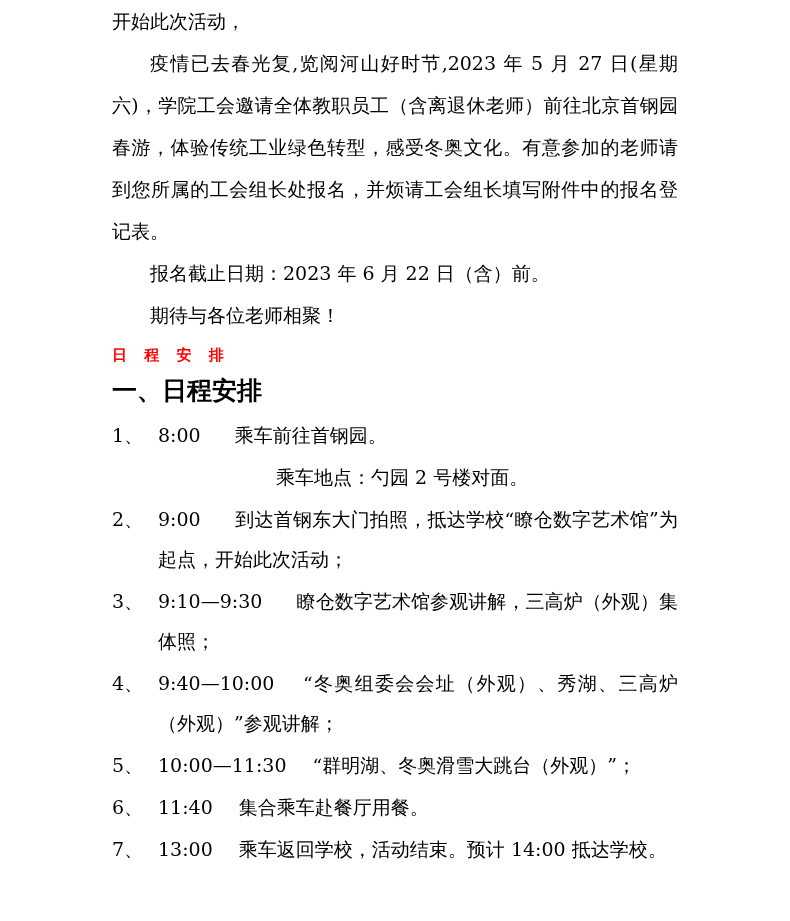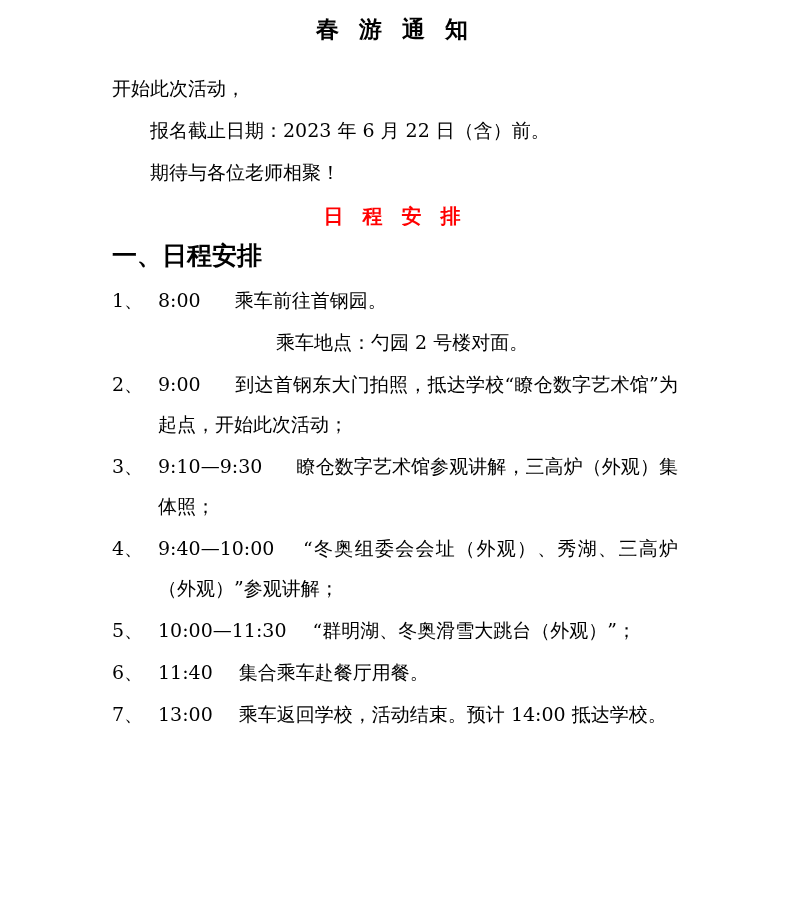--- a/index.html
+++ b/index.html
@@ -33,23 +33,23 @@
   .para {
     font-size: 19px;
     line-height: 42px;
     text-align: justify;
     margin: 0;
   }
   .indent2 {
     text-indent: 38px;
   }
   .section-title-red {
-    text-align: center;
+    text-align: left;
     color: #ff0000;
-    font-size: 20px;
+    font-size: 15px;
     font-weight: bold;
     letter-spacing: 6px;
     margin-top: 10px;
     margin-bottom: 8px;
   }
   .section-heading {
     font-size: 25px;
     font-weight: bold;
     margin: 0 0 6px 0;
     line-height: 36px;
@@ -87,24 +87,24 @@
     line-height: 40px;
     margin: 0 0 2px 0;
     padding-left: 164px;
   }
 </style>
 </head>
 <body>
 
 <div class="page">
 
-  <div class="doc-title">春 游 通 知</div>
 
   <p class="para">开始此次活动，</p>
 
+  <p class="para indent2">疫情已去春光复,览阅河山好时节,2023 年 5 月 27 日(星期六)，学院工会邀请全体教职员工（含离退休老师）前往北京首钢园春游，体验传统工业绿色转型，感受冬奥文化。有意参加的老师请到您所属的工会组长处报名，并烦请工会组长填写附件中的报名登记表。</p>
 
   <p class="para indent2">报名截止日期：2023 年 6 月 22 日（含）前。</p>
 
   <p class="para indent2">期待与各位老师相聚！</p>
 
   <div class="section-title-red">日 程 安 排</div>
 
   <div class="section-heading">一、日程安排</div>
 
   <ul class="sched-list">

